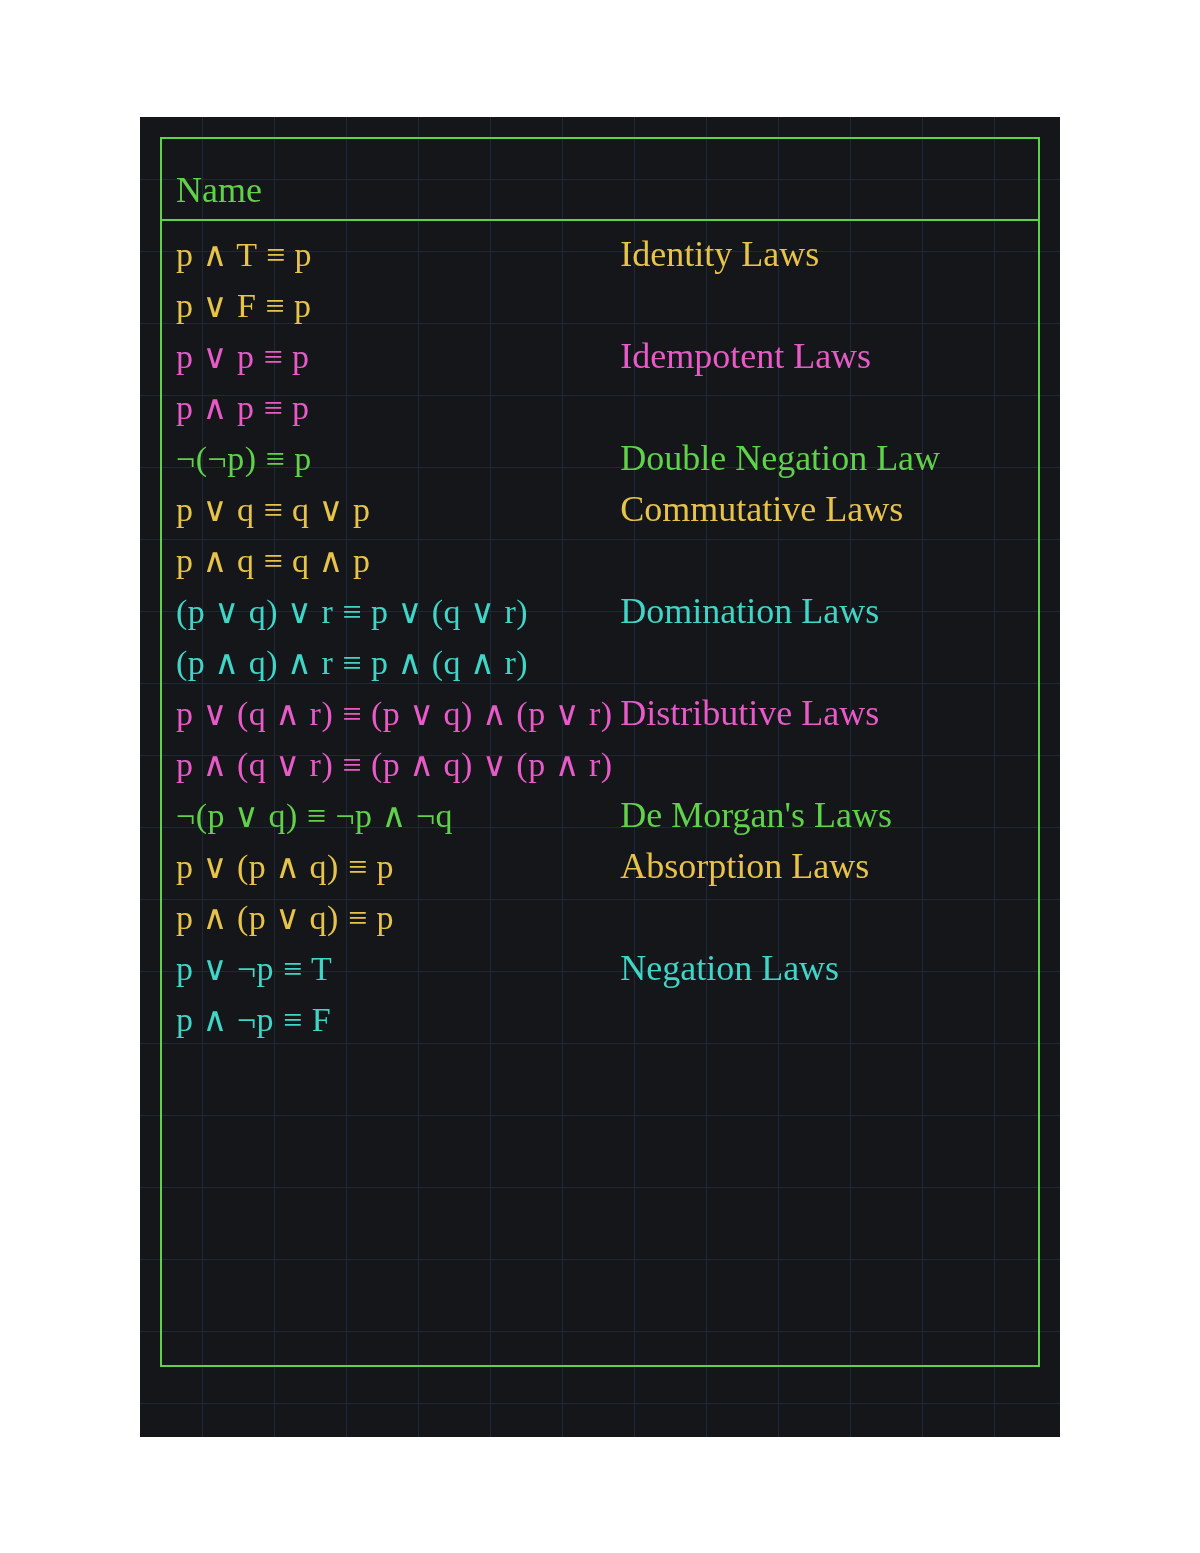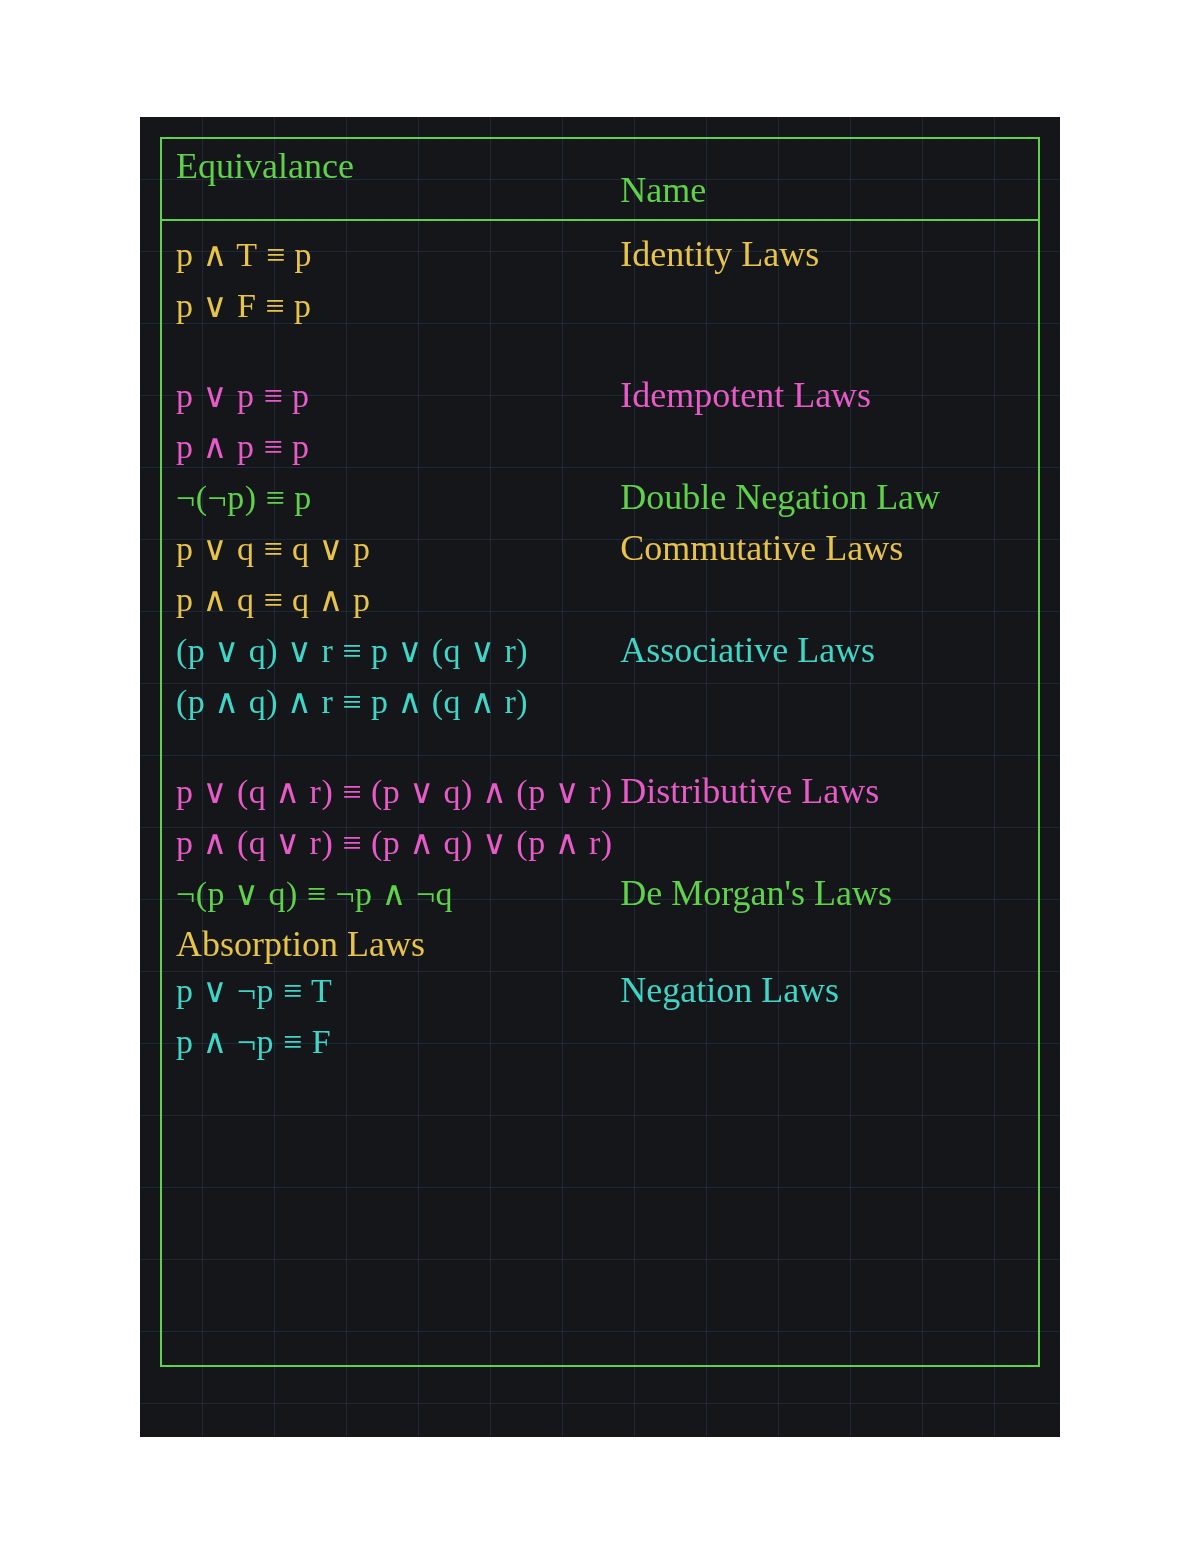--- a/index.html
+++ b/index.html
@@ -67,30 +67,29 @@
       letter-spacing: 0.5px;
     }
     .law-right {
       flex: 1;
       font-size: 36px;
       padding-top: 4px;
     }
     .c-green   { color: #5fd24a; }
     .c-yellow  { color: #e8c34a; }
     .c-cyan    { color: #3fd6c7; }
-    .c-magenta { color: #e85ac7; margin-top: 39px; }
+    .c-magenta { color: #e85ac7; }
   </style>
 </head>
 <body>
 
 <div class="page">
   <div class="table-frame">
 
     <div class="header-row">
-      <div class="col-left c-green">Equivalance</div>
       <div class="col-right c-green">Name</div>
     </div>
 
     <div class="body">
 
       <div class="law-row">
         <div class="law-left c-yellow">
           <span>p ∧ T ≡ p</span>
           <span>p ∨ F ≡ p</span>
         </div>
@@ -119,39 +118,43 @@
           <span>p ∧ q ≡ q ∧ p</span>
         </div>
         <div class="law-right c-yellow">Commutative Laws</div>
       </div>
 
       <div class="law-row">
         <div class="law-left c-cyan">
           <span>(p ∨ q) ∨ r ≡ p ∨ (q ∨ r)</span>
           <span>(p ∧ q) ∧ r ≡ p ∧ (q ∧ r)</span>
         </div>
-        <div class="law-right c-cyan">Associative Laws</div>
+        <div class="law-right c-cyan">Domination Laws</div>
       </div>
 
       <div class="law-row">
         <div class="law-left c-magenta">
           <span>p ∨ (q ∧ r) ≡ (p ∨ q) ∧ (p ∨ r)</span>
           <span>p ∧ (q ∨ r) ≡ (p ∧ q) ∨ (p ∧ r)</span>
         </div>
         <div class="law-right c-magenta">Distributive Laws</div>
       </div>
 
       <div class="law-row">
         <div class="law-left c-green">
           <span>¬(p ∨ q) ≡ ¬p ∧ ¬q</span>
         </div>
         <div class="law-right c-green">De Morgan's Laws</div>
       </div>
 
       <div class="law-row">
+        <div class="law-left c-yellow">
+          <span>p ∨ (p ∧ q) ≡ p</span>
+          <span>p ∧ (p ∨ q) ≡ p</span>
+        </div>
         <div class="law-right c-yellow">Absorption Laws</div>
       </div>
 
       <div class="law-row">
         <div class="law-left c-cyan">
           <span>p ∨ ¬p ≡ T</span>
           <span>p ∧ ¬p ≡ F</span>
         </div>
         <div class="law-right c-cyan">Negation Laws</div>
       </div>

